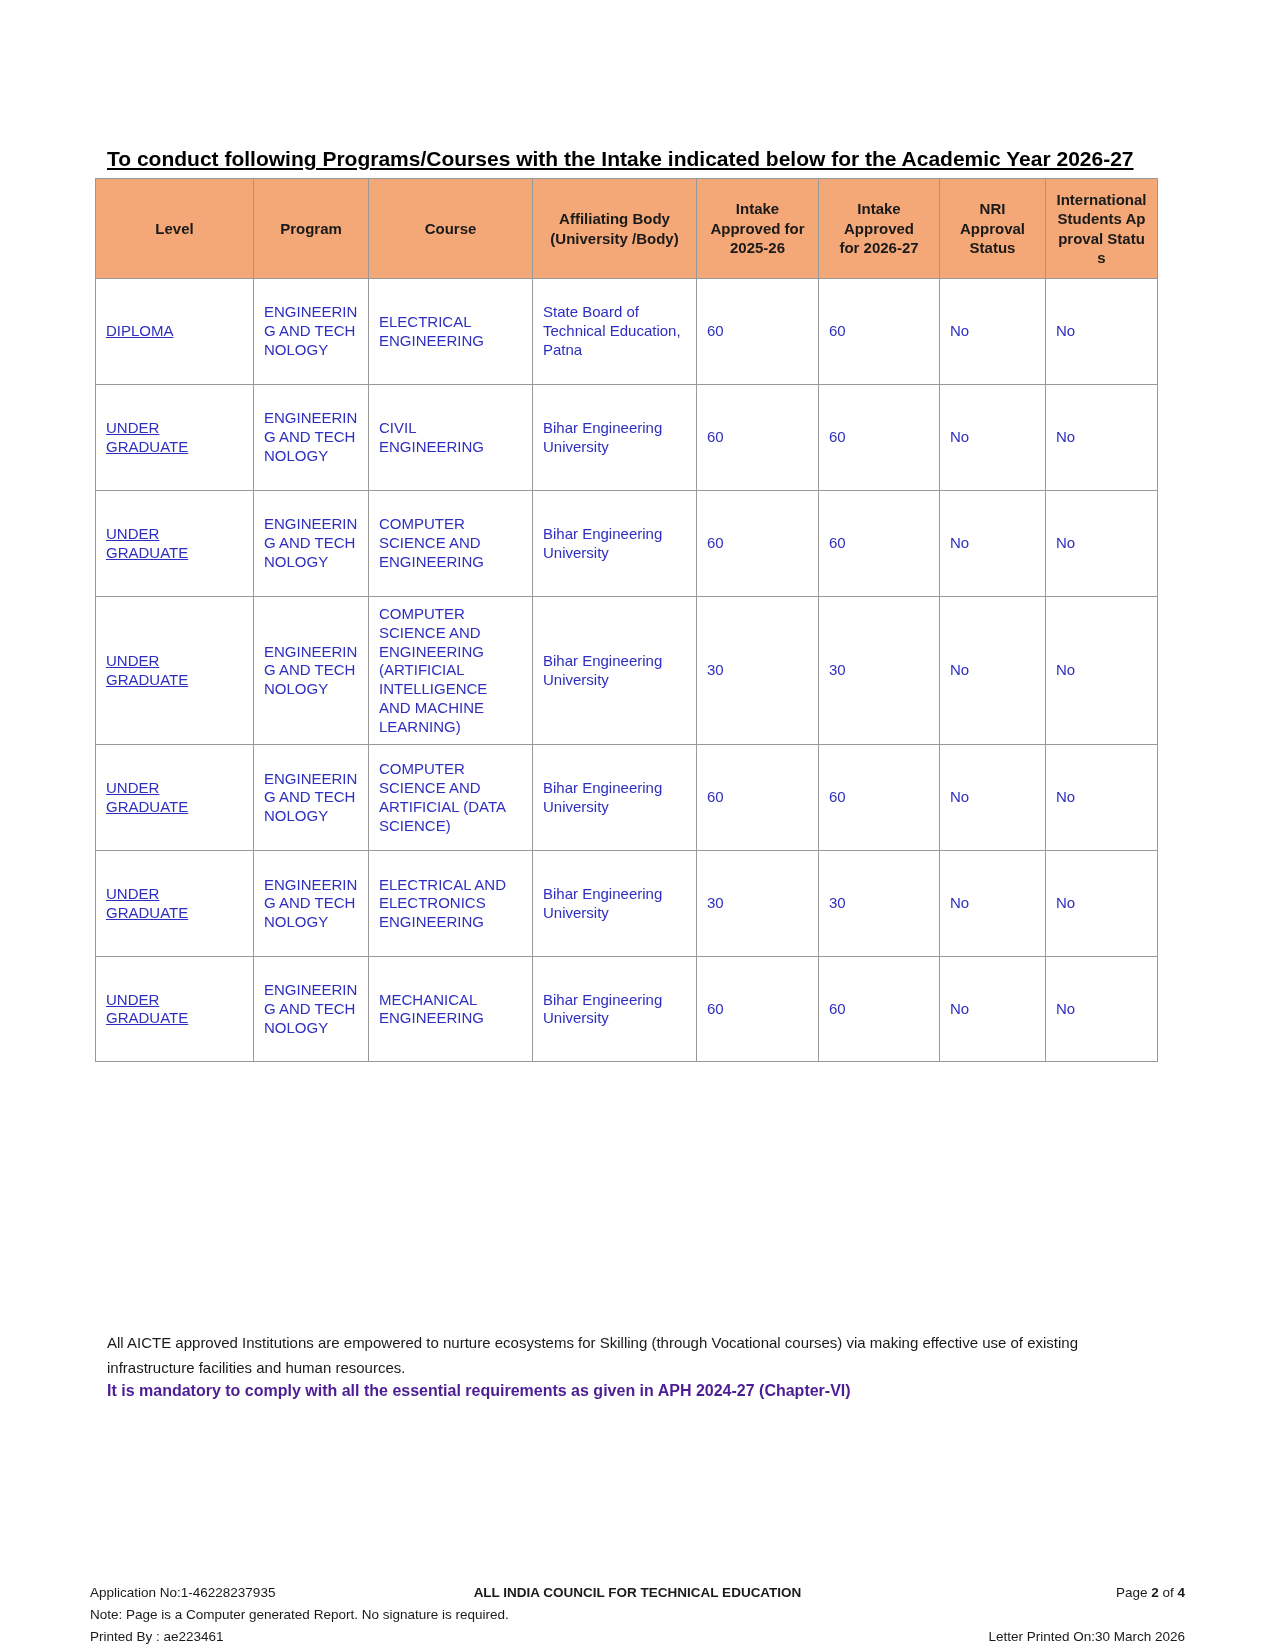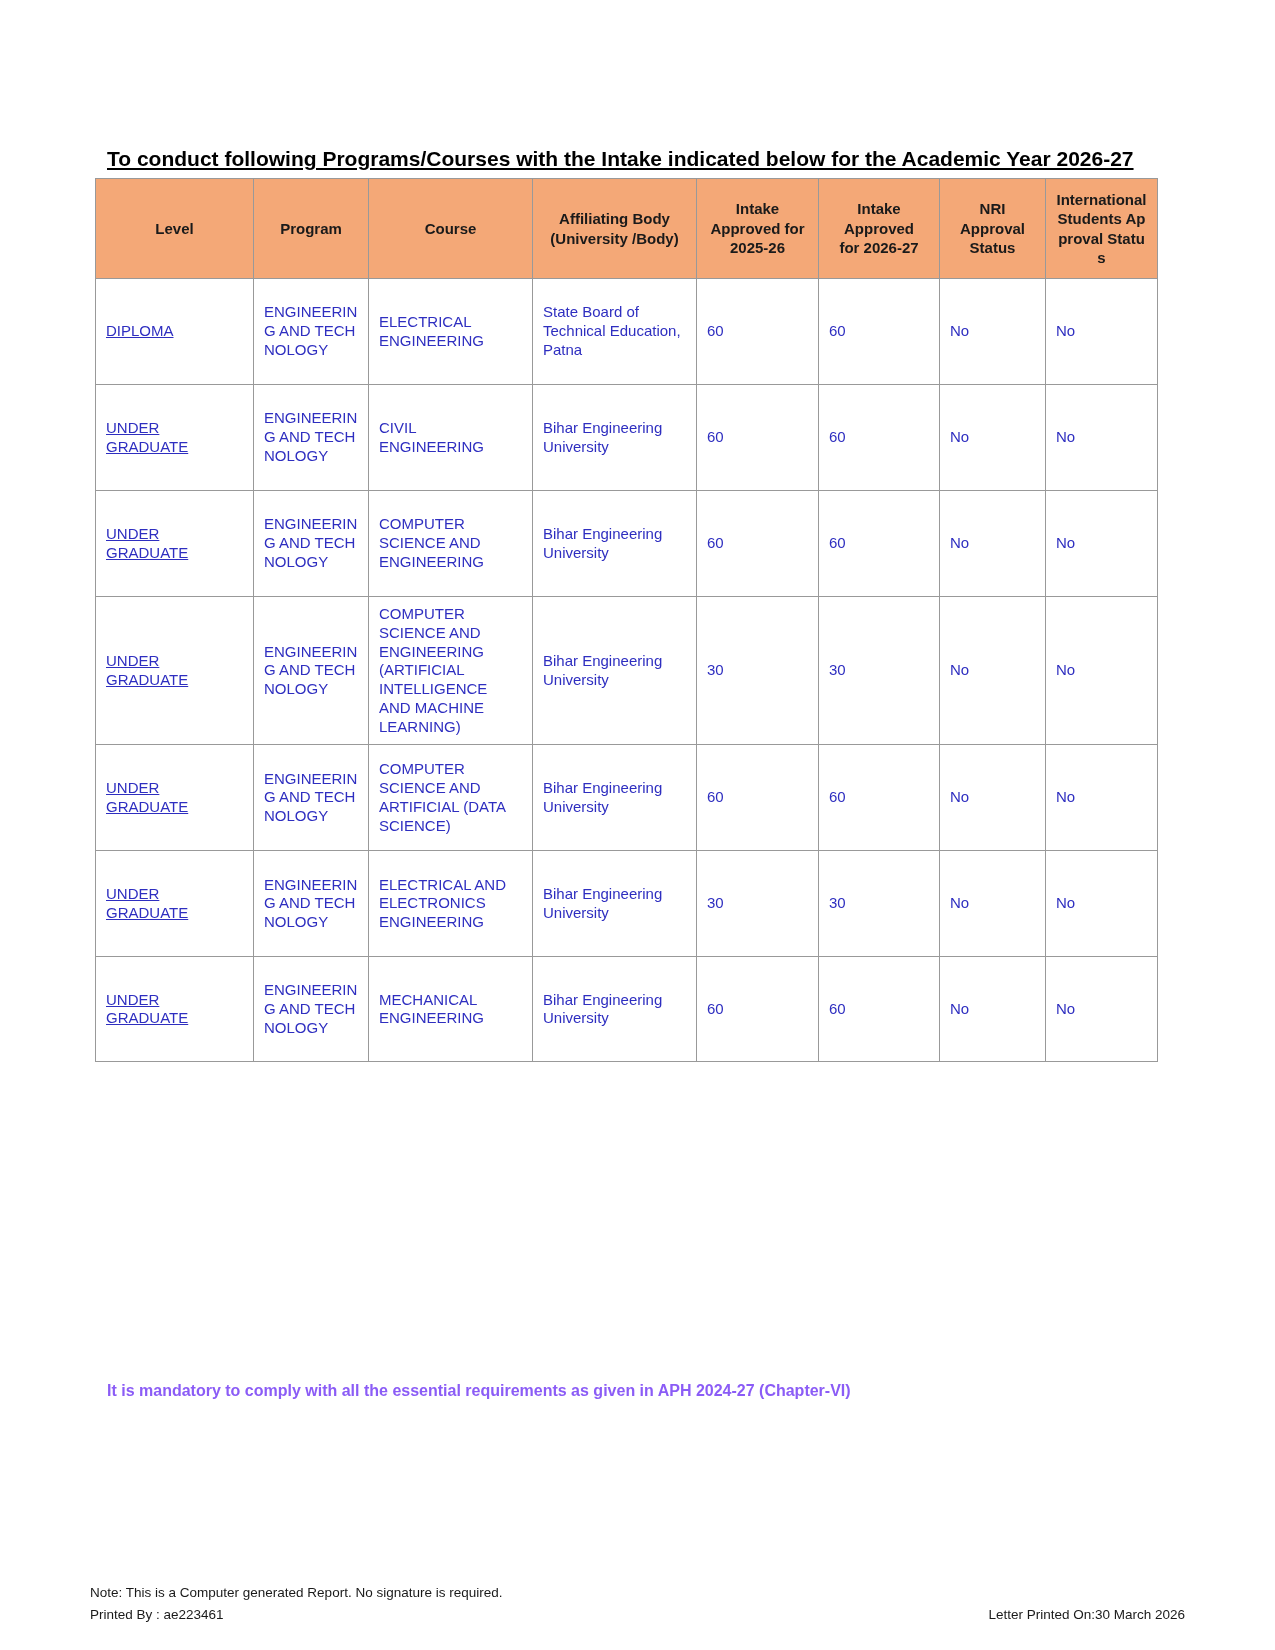--- a/index.html
+++ b/index.html
@@ -51,21 +51,21 @@
   td.cell-course { padding-right:22px; }
   tr.h106 { height:106px; }
   tr.h135 { height:135px; }
   tr.h105 { height:105px; }
   .skilling-note {
     position:absolute; left:107px; top:1330px; width:978px;
     font-size:15px; line-height:25px; color:#1a1a1a;
   }
   .mandatory-note {
     position:absolute; left:107px; top:1382px; width:1000px;
-    font-size:16px; font-weight:bold; color:#8b5cf6;
+    font-size:16px; font-weight:bold; color:#4c1d95;
   }
   .footer {
     position:absolute; left:90px; top:1582px; width:1095px;
     font-size:13.5px; color:#1a1a1a; line-height:22px;
   }
   .footer .f-row1 {
     display:grid; grid-template-columns:1fr auto 1fr; align-items:baseline;
   }
   .footer .org { font-weight:bold; text-align:center; }
   .footer .pageinfo { justify-self:end; }
@@ -169,25 +169,36 @@
         <td class="cell-course">MECHANICAL ENGINEERING</td>
         <td class="cell-affiliating">Bihar Engineering University</td>
         <td class="cell-num">60</td>
         <td class="cell-num">60</td>
         <td class="cell-nri">No</td>
         <td class="cell-intl">No</td>
       </tr>
     </tbody>
   </table>
 
+  <p class="skilling-note">All AICTE approved Institutions are empowered to nurture ecosystems for Skilling (through Vocational courses) via making effective use of existing infrastructure facilities and human resources.</p>
   <p class="mandatory-note">It is mandatory to comply with all the essential requirements as given in APH 2024-27 (Chapter-VI)</p>
 
   <div class="footer">
+    <div class="f-row1">
+      <span>Application No:1-46228237935</span>
+      <span class="org">ALL INDIA COUNCIL FOR TECHNICAL EDUCATION</span>
+      <span class="pageinfo">
+        <span>Page</span>
+        <b>2</b>
+        <span>of</span>
+        <b>4</b>
+      </span>
+    </div>
     <div class="f-row2">
-      <span>Note: This is a Computer generated Report. No signature is required.</span>
+      <span>Note: Page is a Computer generated Report. No signature is required.</span>
     </div>
     <div class="f-row3">
       <span>Printed By : ae223461</span>
       <span>Letter Printed On:30 March 2026</span>
     </div>
   </div>
 
 </div>
 
 </body></html>

